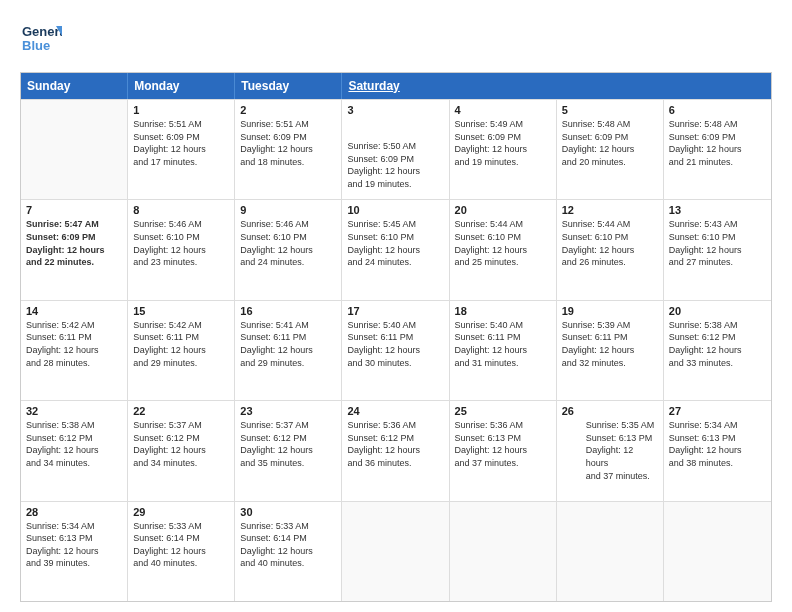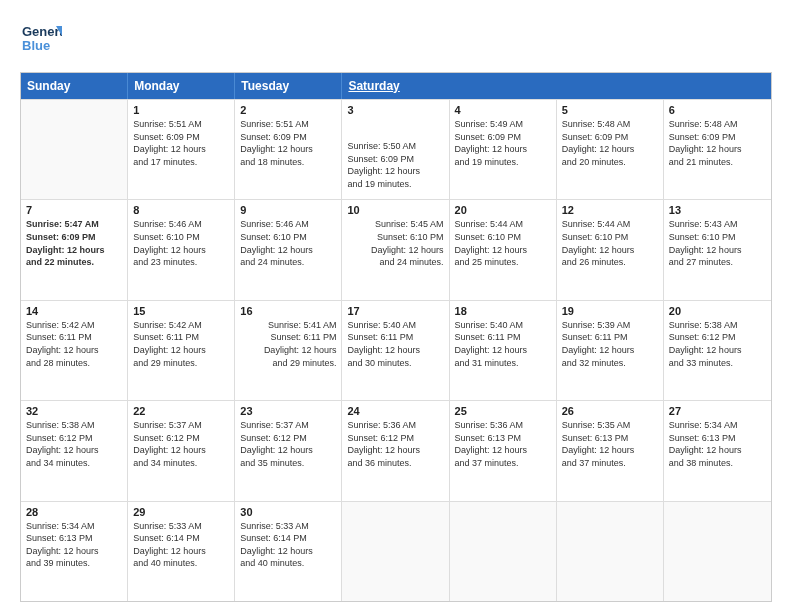--- a/index.html
+++ b/index.html
@@ -184,21 +184,21 @@
           </div>
           <div class="cal-cell">
             <div class="day-num">9</div>
             <div class="cell-info" style="white-space: pre-line;">Sunrise: 5:46 AM
 Sunset: 6:10 PM
 Daylight: 12 hours
 and 24 minutes.</div>
           </div>
           <div class="cal-cell">
             <div class="day-num">10</div>
-            <div class="cell-info" style="white-space: pre-line; text-align: right;">Sunrise: 5:45 AM
+            <div class="cell-info" style="white-space: pre-line;">Sunrise: 5:45 AM
 Sunset: 6:10 PM
 Daylight: 12 hours
 and 24 minutes.</div>
           </div>
           <div class="cal-cell">
             <div class="day-num">20</div>
             <div class="cell-info" style="white-space: pre-line;">Sunrise: 5:44 AM
 Sunset: 6:10 PM
 Daylight: 12 hours
 and 25 minutes.</div>
@@ -228,21 +228,21 @@
           </div>
           <div class="cal-cell">
             <div class="day-num">15</div>
             <div class="cell-info" style="white-space: pre-line;">Sunrise: 5:42 AM
 Sunset: 6:11 PM
 Daylight: 12 hours
 and 29 minutes.</div>
           </div>
           <div class="cal-cell">
             <div class="day-num">16</div>
-            <div class="cell-info" style="white-space: pre-line; text-align: right;">Sunrise: 5:41 AM
+            <div class="cell-info" style="white-space: pre-line;">Sunrise: 5:41 AM
 Sunset: 6:11 PM
 Daylight: 12 hours
 and 29 minutes.</div>
           </div>
           <div class="cal-cell">
             <div class="day-num">17</div>
             <div class="cell-info" style="white-space: pre-line;">Sunrise: 5:40 AM
 Sunset: 6:11 PM
 Daylight: 12 hours
 and 30 minutes.</div>
@@ -300,21 +300,21 @@
           </div>
           <div class="cal-cell">
             <div class="day-num">25</div>
             <div class="cell-info" style="white-space: pre-line;">Sunrise: 5:36 AM
 Sunset: 6:13 PM
 Daylight: 12 hours
 and 37 minutes.</div>
           </div>
           <div class="cal-cell">
             <div class="day-num">26</div>
-            <div class="cell-info" style="white-space: pre-line;">Sunrise: 5:35 AM
+            <div class="cell-info" style="white-space: pre-line; margin-left: 24px;">Sunrise: 5:35 AM
 Sunset: 6:13 PM
 Daylight: 12 hours
 and 37 minutes.</div>
           </div>
           <div class="cal-cell">
             <div class="day-num">27</div>
             <div class="cell-info" style="white-space: pre-line;">Sunrise: 5:34 AM
 Sunset: 6:13 PM
 Daylight: 12 hours
 and 38 minutes.</div>

